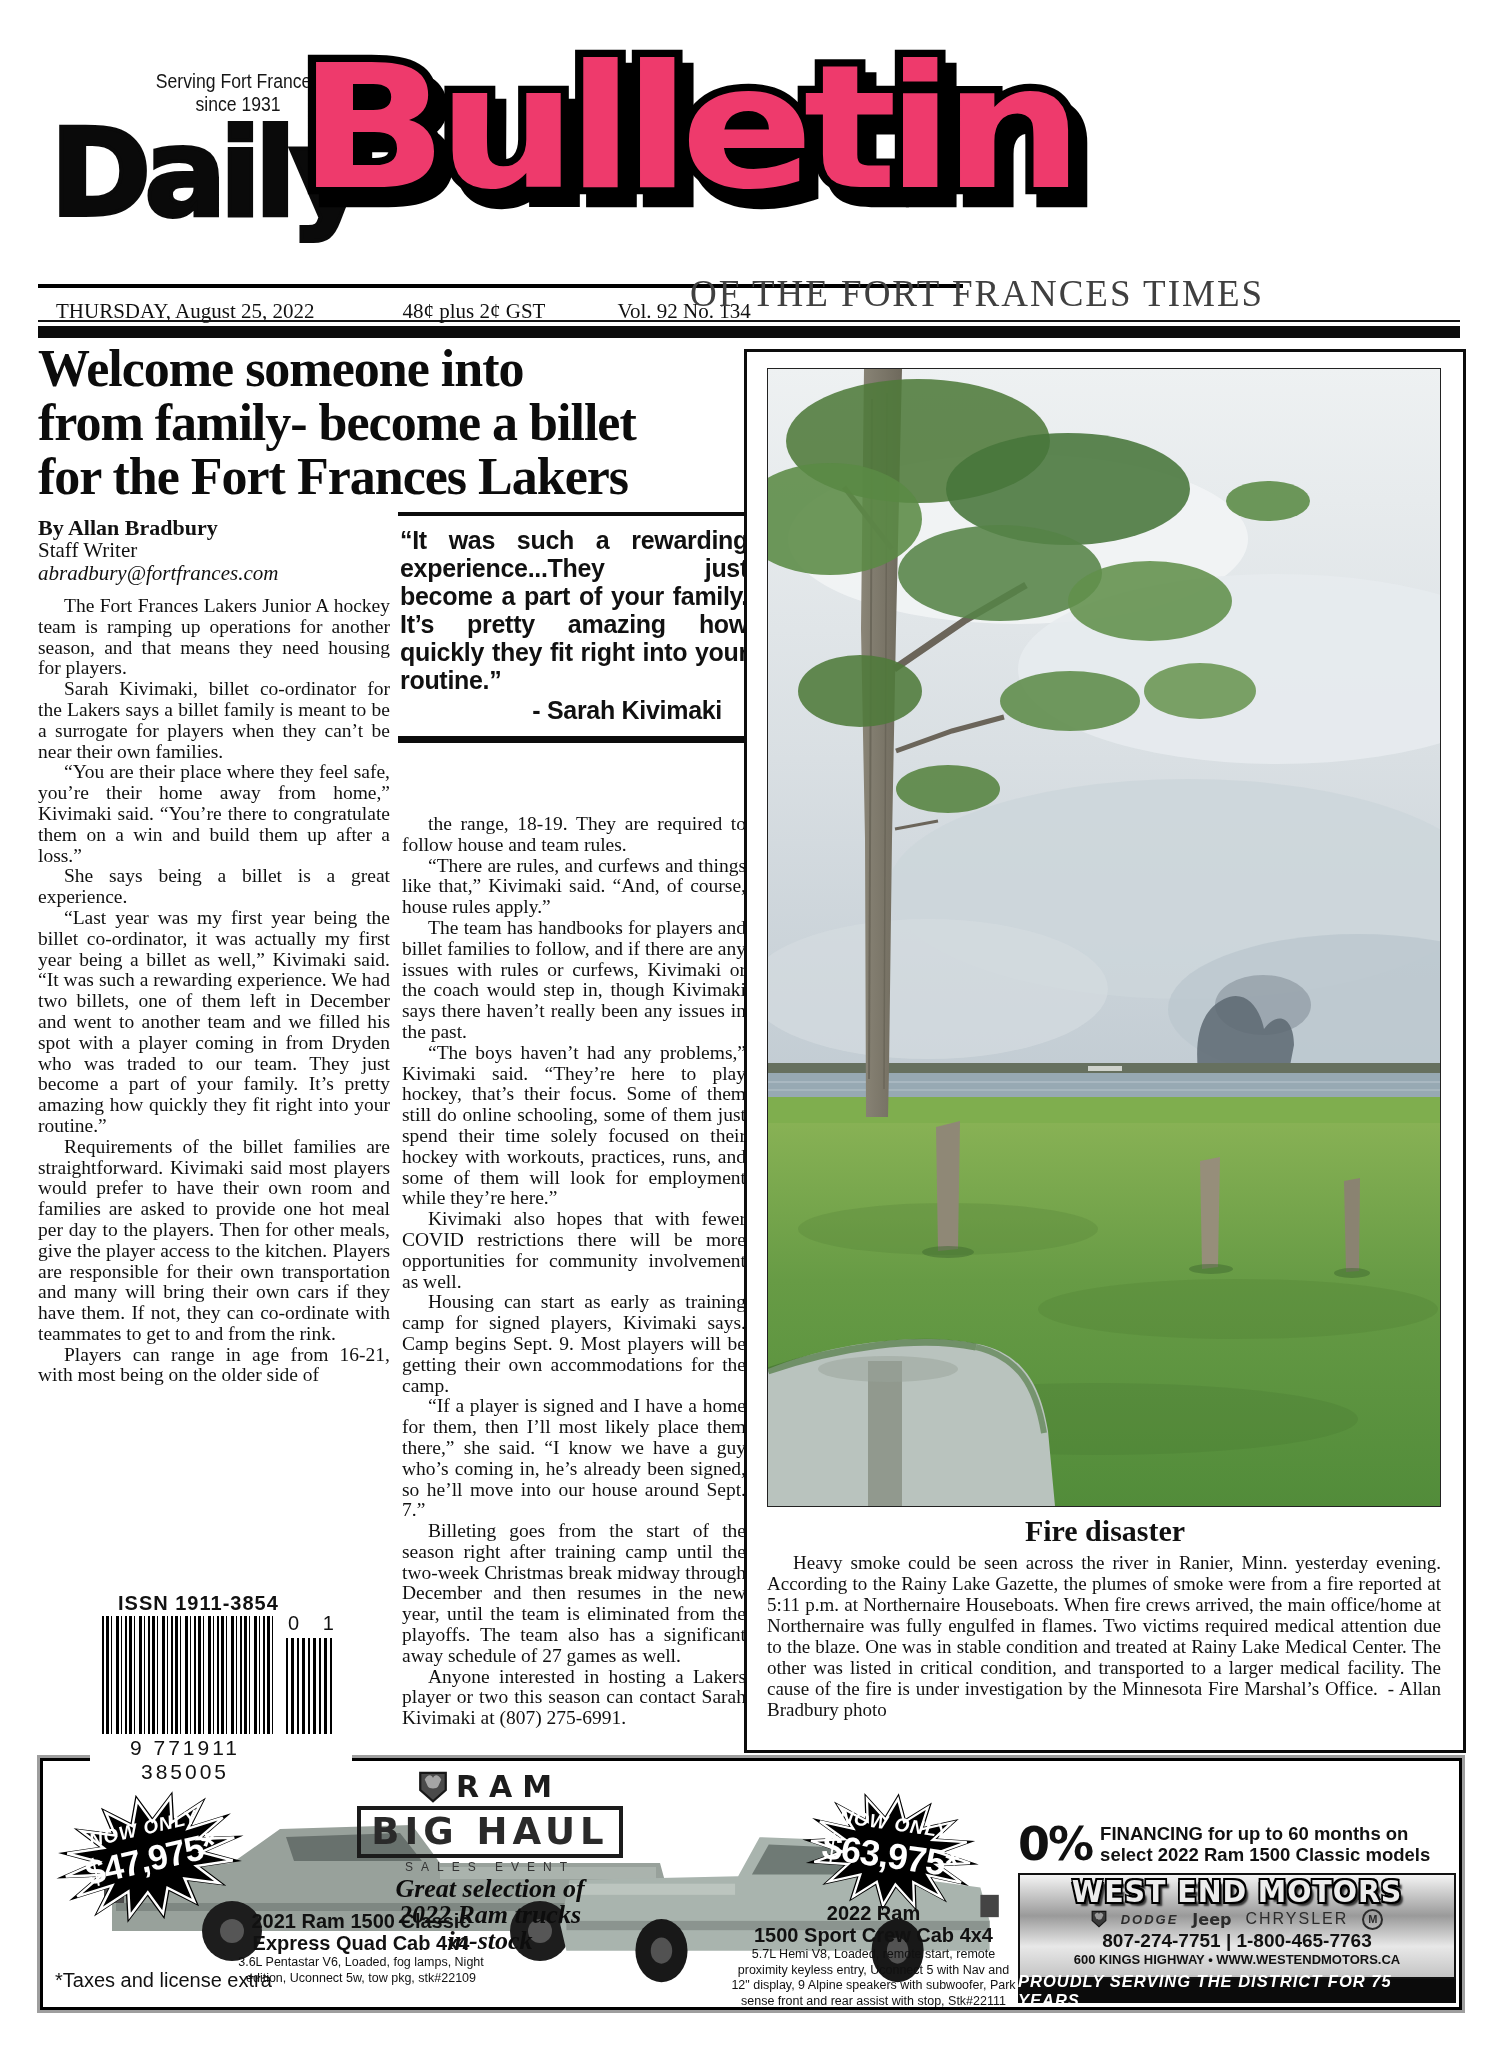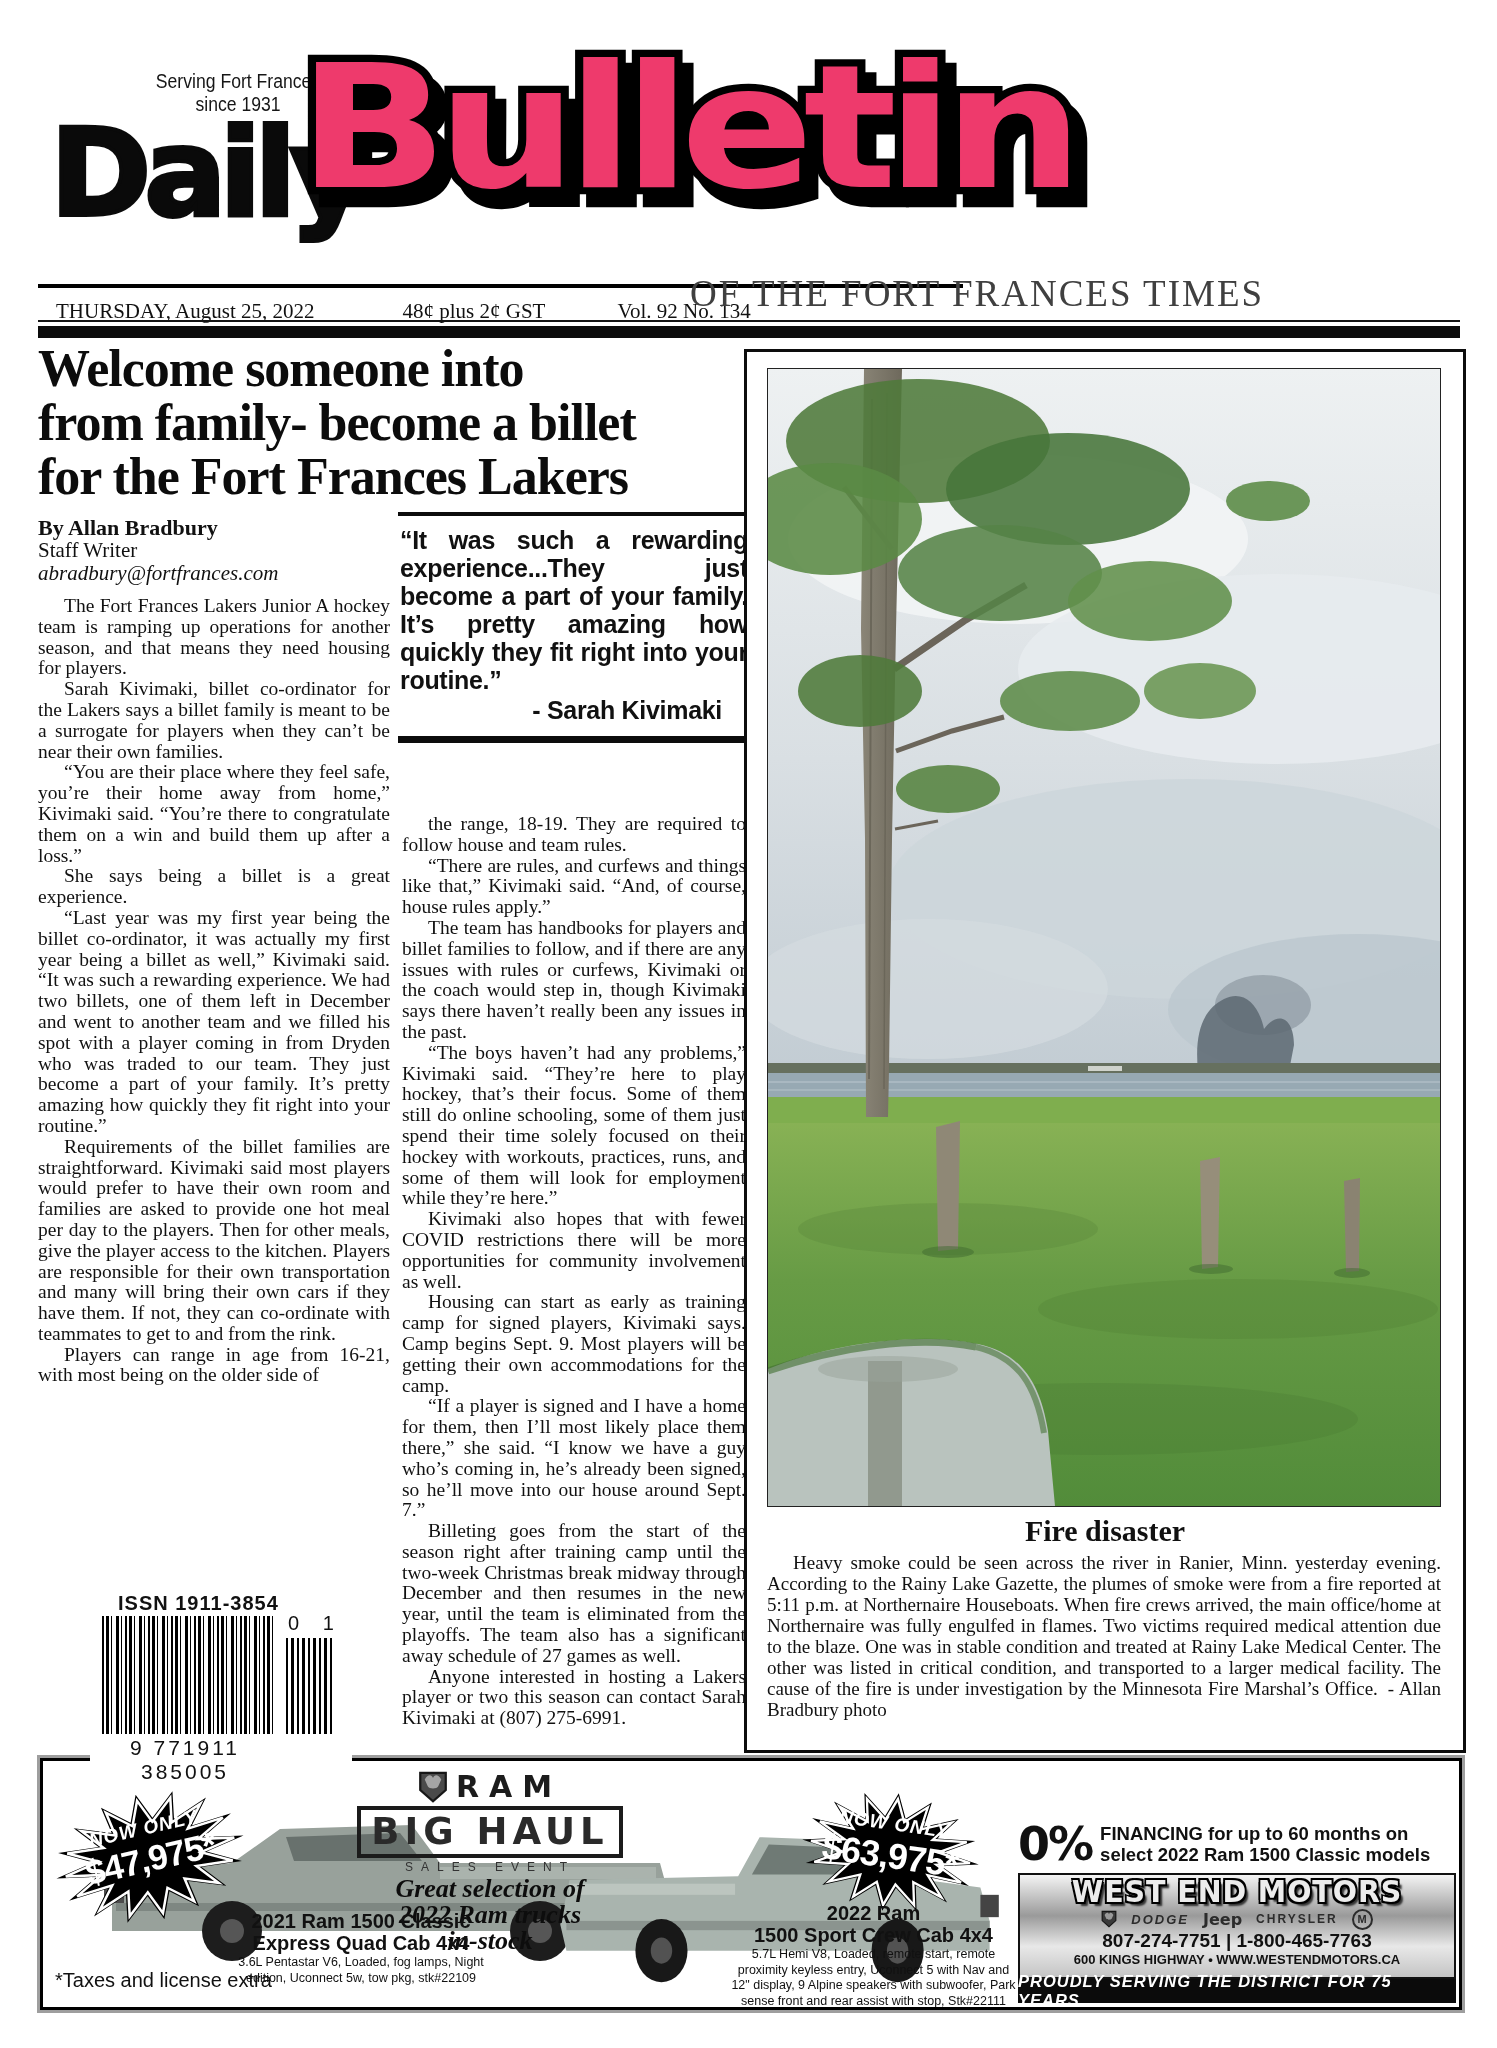--- a/index.html
+++ b/index.html
@@ -106,21 +106,21 @@
   .fin-lines{font-weight:bold;font-size:18.5px;line-height:21px;white-space:nowrap;}
   .wem{left:975px;top:112px;width:438px;height:106px;border:2px solid #111;box-sizing:border-box;
       background:linear-gradient(#f4f4f4,#9a9a9a 40%,#e8e8e8 70%,#c4c4c4);text-align:center;z-index:3;}
   .wem-name{font-family:"DejaVu Sans",sans-serif;font-weight:bold;font-size:31px;line-height:33px;
       letter-spacing:1px;transform:scaleX(.92);transform-origin:center;white-space:nowrap;
       color:#ececec;text-shadow:2px 2px 0 #000,-2px -2px 0 #000,2px -2px 0 #000,-2px 2px 0 #000,4px 4px 2px #333;}
   .brands{display:flex;align-items:center;justify-content:center;gap:14px;height:22px;color:#2c2c2c;}
   .brand-ram-icon{width:16px;height:18px;}
   .brand-dodge{font-weight:bold;font-style:italic;font-size:13px;letter-spacing:2px;}
   .brand-jeep{font-family:"DejaVu Sans",sans-serif;font-weight:bold;font-size:16px;}
-  .brand-chrysler{font-size:12px;letter-spacing:2px;font-weight:bold;}
+  .brand-chrysler{font-size:16px;letter-spacing:2px;font-weight:normal;}
   .brand-mopar{width:17px;height:17px;border:2px solid #2c2c2c;border-radius:50%;font-weight:bold;
       font-size:11px;line-height:16px;}
   .wem-phone{font-weight:bold;font-size:19px;line-height:21px;}
   .wem-addr{font-weight:bold;font-size:13px;line-height:17px;}
   .proudly{left:975px;top:218px;width:438px;height:24px;background:#0b0b0b;color:#fff;display:flex;
       align-items:center;justify-content:center;font-weight:bold;font-style:italic;font-size:16.5px;
       letter-spacing:1px;z-index:3;}
 </style>
 </head>
 <body>

